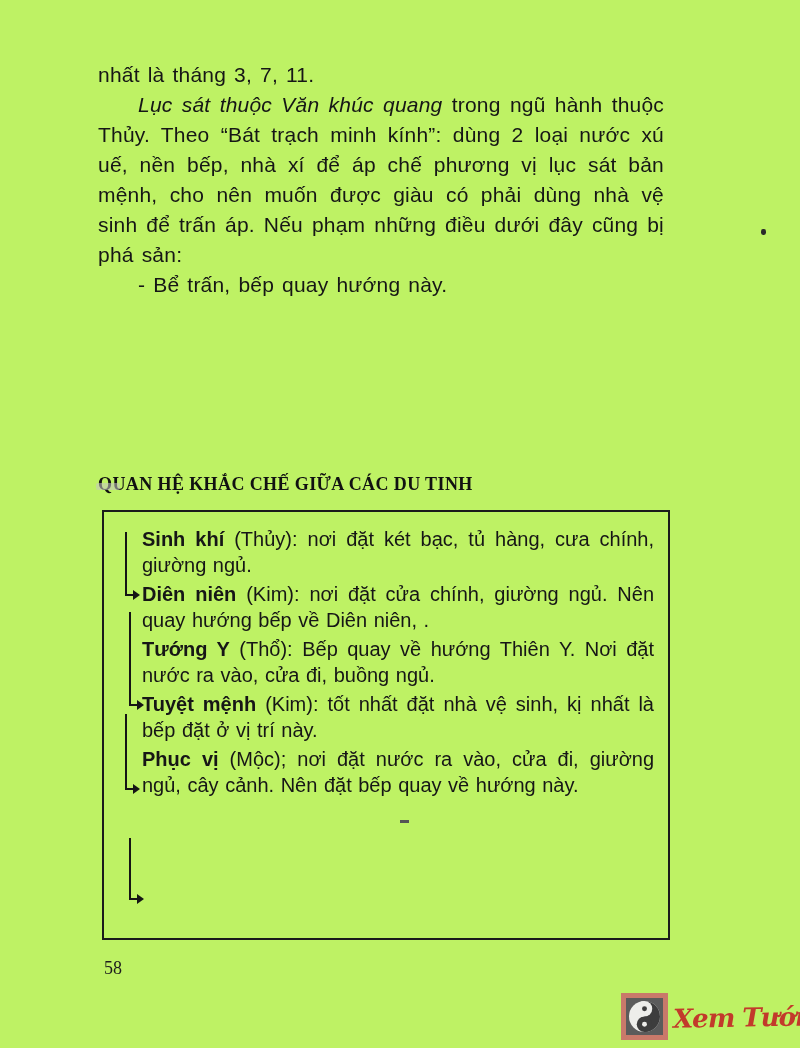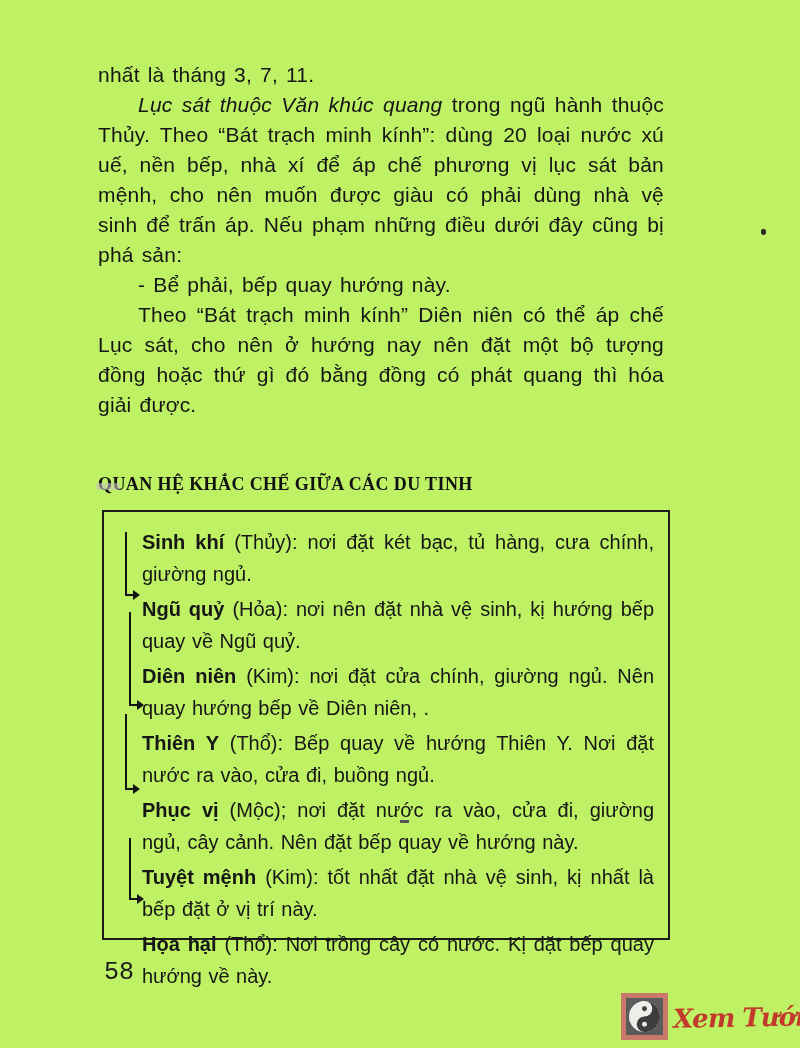--- a/index.html
+++ b/index.html
@@ -24,21 +24,21 @@
     position:absolute; left:98px; top:474px; width:566px;
     text-align:left; font-family:"Liberation Serif", serif;
     font-weight:bold; font-size:18px; letter-spacing:0.4px; color:#111;
   }
 
   
   .du-box {
     position:absolute; left:102px; top:510px; width:568px; height:430px;
     box-sizing:border-box; border:2px solid #1b1b1b;
     padding:14px 14px 0 38px;
-    font-size:20px; line-height:32px; text-align:justify;
+    font-size:20px; line-height:26px; text-align:justify;
     word-spacing:1px;
   }
   .du-item { margin:0 0 3px 0; }
   .du-name { font-weight:bold; }
 
   
   .connector {
     position:absolute; width:9px;
     border-left:2px solid #151515; border-bottom:2px solid #151515;
   }
@@ -46,21 +46,21 @@
     content:""; position:absolute; right:-9px; bottom:-6px;
     width:0; height:0; border:5px solid transparent; border-left:7px solid #151515;
   }
   .conn-a { left:125px; top:532px; height:62px; }
   .conn-b { left:129px; top:612px; height:92px; }
   .conn-c { left:125px; top:714px; height:74px; }
   .conn-d { left:129px; top:838px; height:60px; }
 
   .page-number {
     position:absolute; left:104px; top:958px;
-    font-family:Liberation Mono, monospace; font-size:25px; color:#1c1c1c;
+    font-family:Liberation Serif, serif; font-size:18px; color:#1c1c1c;
   }
 
   
   .wm { position:absolute; left:621px; top:993px; display:flex; align-items:center; }
   .wm-box {
     width:47px; height:47px; box-sizing:border-box;
     background:#c9796a; padding:5px;
   }
   .wm-box-inner { width:100%; height:100%; background:#5b5b5b;
     display:flex; align-items:center; justify-content:center; }
@@ -77,62 +77,51 @@
   .art-dash { left:400px; top:820px; width:9px; height:3px; background:#555; }
   .art-smudge { left:96px; top:483px; width:24px; height:7px; background:#c7c7c5; opacity:0.55; border-radius:2px; }
 </style>
 </head>
 <body>
 
 <div class="page">
 
   <div class="main-text">
     <p>nhất là tháng 3, 7, 11.</p>
-    <p class="para2"><span class="lead-italic">Lục sát thuộc Văn khúc quang</span><span> trong ngũ hành thuộc Thủy. Theo “Bát trạch minh kính”: dùng 20 loại nước xú uế, nền bếp, nhà xí để áp chế phương vị lục sát bản mệnh, cho nên muốn được giàu có phải dùng nhà vệ sinh để trấn áp. Nếu phạm những điều dưới đây cũng bị phá sản:</span></p>
-    <p class="bullet-line">- Bể phải, bếp quay hướng này.</p>
-    <p class="para3">Theo “Bát trạch minh kính” Diên niên có thể áp chế Lục sát, cho nên ở hướng nay nên đặt một bộ tượng đồng hoặc thứ gì đó bằng đồng có phát quang thì hóa giải được.</p>
+    <p class="para2"><span class="lead-italic">Lục sát thuộc Văn khúc quang</span><span> trong ngũ hành thuộc Thủy. Theo “Bát trạch minh kính”: dùng 2 loại nước xú uế, nền bếp, nhà xí để áp chế phương vị lục sát bản mệnh, cho nên muốn được giàu có phải dùng nhà vệ sinh để trấn áp. Nếu phạm những điều dưới đây cũng bị phá sản:</span></p>
+    <p class="bullet-line">- Bể trấn, bếp quay hướng này.</p>
   </div>
 
   <div class="section-title">QUAN HỆ KHẮC CHẾ GIỮA CÁC DU TINH</div>
 
   <div class="du-box">
     <div class="du-item">
       <span class="du-name">Sinh khí</span>
       <span class="du-el">(Thủy):</span>
       <span class="du-desc">nơi đặt két bạc, tủ hàng, cưa chính, giường ngủ.</span>
     </div>
     <div class="du-item">
-      <span class="du-name">Ngũ quỷ</span>
-      <span class="du-el">(Hỏa):</span>
-      <span class="du-desc">nơi nên đặt nhà vệ sinh, kị hướng bếp quay về Ngũ quỷ.</span>
-    </div>
-    <div class="du-item">
       <span class="du-name">Diên niên</span>
       <span class="du-el">(Kim):</span>
       <span class="du-desc">nơi đặt cửa chính, giường ngủ. Nên quay hướng bếp về Diên niên, .</span>
     </div>
     <div class="du-item">
-      <span class="du-name">Thiên Y</span>
+      <span class="du-name">Tướng Y</span>
       <span class="du-el">(Thổ):</span>
       <span class="du-desc">Bếp quay về hướng Thiên Y. Nơi đặt nước ra vào, cửa đi, buồng ngủ.</span>
-    </div>
-    <div class="du-item">
-      <span class="du-name">Phục vị</span>
-      <span class="du-el">(Mộc);</span>
-      <span class="du-desc">nơi đặt nước ra vào, cửa đi, giường ngủ, cây cảnh. Nên đặt bếp quay về hướng này.</span>
     </div>
     <div class="du-item">
       <span class="du-name">Tuyệt mệnh</span>
       <span class="du-el">(Kim):</span>
       <span class="du-desc">tốt nhất đặt nhà vệ sinh, kị nhất là bếp đặt ở vị trí này.</span>
     </div>
     <div class="du-item">
-      <span class="du-name">Họa hại</span>
-      <span class="du-el">(Thổ):</span>
-      <span class="du-desc">Nơi trồng cây có nước. Kị đặt bếp quay hướng về này.</span>
+      <span class="du-name">Phục vị</span>
+      <span class="du-el">(Mộc);</span>
+      <span class="du-desc">nơi đặt nước ra vào, cửa đi, giường ngủ, cây cảnh. Nên đặt bếp quay về hướng này.</span>
     </div>
   </div>
 
   <div class="connector conn-a"></div>
   <div class="connector conn-b"></div>
   <div class="connector conn-c"></div>
   <div class="connector conn-d"></div>
 
   <div class="page-number">58</div>
 

